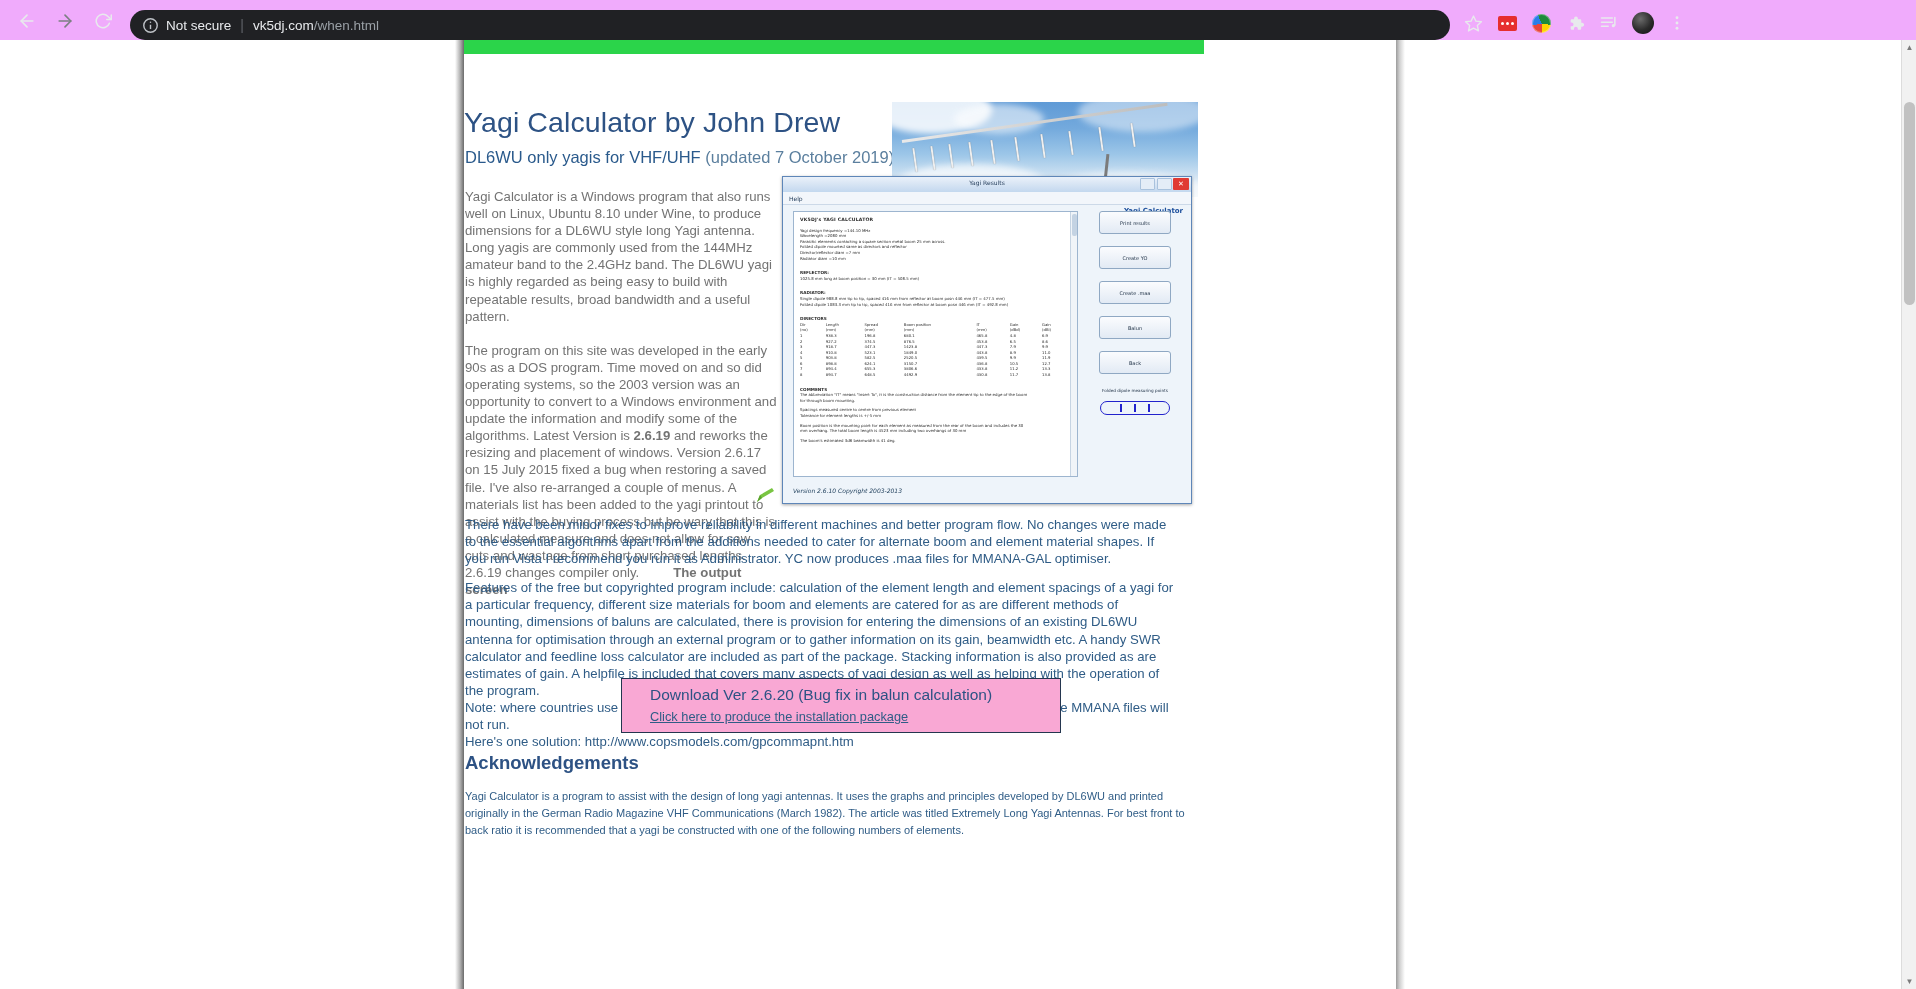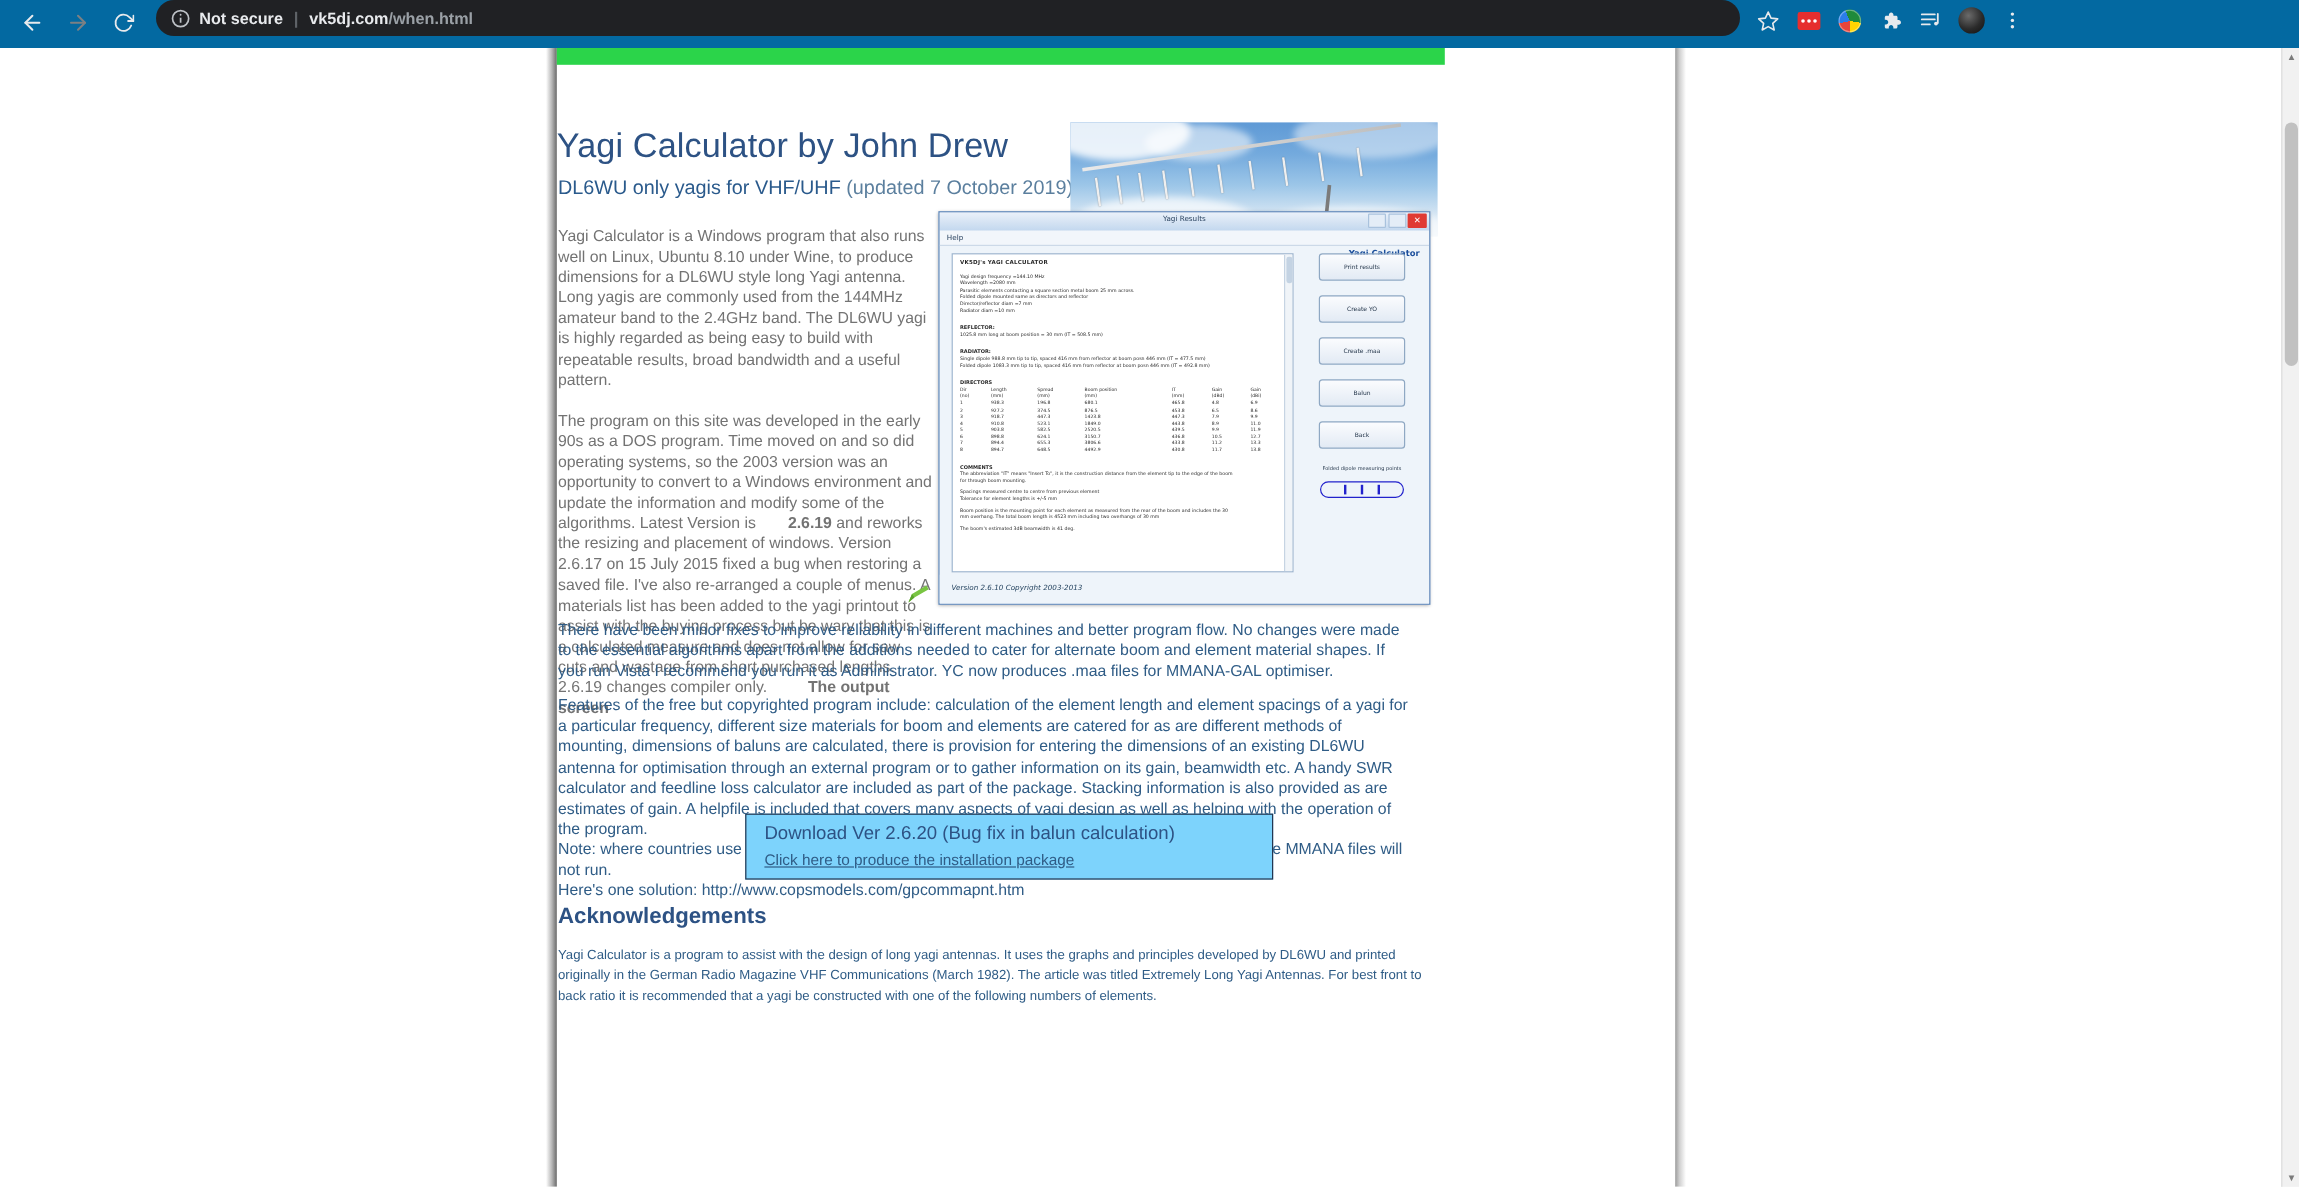--- a/index.html
+++ b/index.html
@@ -6,22 +6,22 @@
   html, body { width: 1916px; height: 989px; overflow: hidden; }
   body {
     font-family: "Liberation Sans", sans-serif;
     background: #ffffff;
   }
 
   
   .browser-chrome {
     position: absolute; top: 0; left: 0;
     width: 1916px; height: 40px;
-    background: #0369a1;
-    display: flex; align-items: flex-start; font-weight: bold;
+    background: #f0abfc;
+    display: flex; align-items: flex-end;
   }
   .nav-btn {
     width: 38px; height: 38px;
     display: flex; align-items: center; justify-content: center;
     color: #e8eaed; flex: none;
   }
   .nav-btn svg { display: block; }
   .nav-btn.back { margin-left: 8px; }
   .nav-btn.disabled { color: #7c8083; }
 
@@ -150,21 +150,21 @@
     background: #7b7b7b; transform: rotate(6deg);
   }
 
   
   .col-left {
     position: absolute; top: 148px; left: 1px;
     width: 312px;
     font-size: 13.2px; line-height: 17.1px; color: #737373;
   }
   .col-left p { margin: 0 0 17px 0; }
-  .col-left b { font-weight: 700; margin-left: 23px; }
+  .col-left b { font-weight: 700; }
   .outscreen { font-weight: 700; margin-left: 34px; }
 
   .app-shot {
     position: absolute; top: 136px; left: 318px;
     width: 410px; height: 328px;
     background: #dfe8f3;
     border: 1px solid #5e86b8;
     box-shadow: 0 1px 3px rgba(0,0,0,.35);
     overflow: hidden;
     font-family: "DejaVu Sans", sans-serif;
@@ -242,22 +242,22 @@
     position:absolute; top: 476px; left: 1px; width: 724px;
     font-size: 13.2px; line-height: 17.1px; color: #2f5c86;
   }
   .col-wide p { margin: 0 12px 12px 0; }
   .col-wide p.tight { margin-bottom: 0; }
 
   .download-box {
     position:absolute; top: 638px; left: 157px;
     width: 440px; height: 55px;
     border: 1px solid #24364f;
-    background:#7dd3fc;
-    padding: 7px 0 0 15px;
+    background:#f9a8d4;
+    padding: 7px 0 0 28px;
   }
   .dl-title { font-size: 15.5px; color:#2d5284; }
   .dl-link {
     display:inline-block; margin-top: 5px;
     font-size: 12.8px; color:#2f5c86; text-decoration: underline;
   }
 
   h2.ack {
     position:absolute; top: 712px; left: 1px;
     font-size: 18.5px; font-weight: 700; color:#2d5284;

